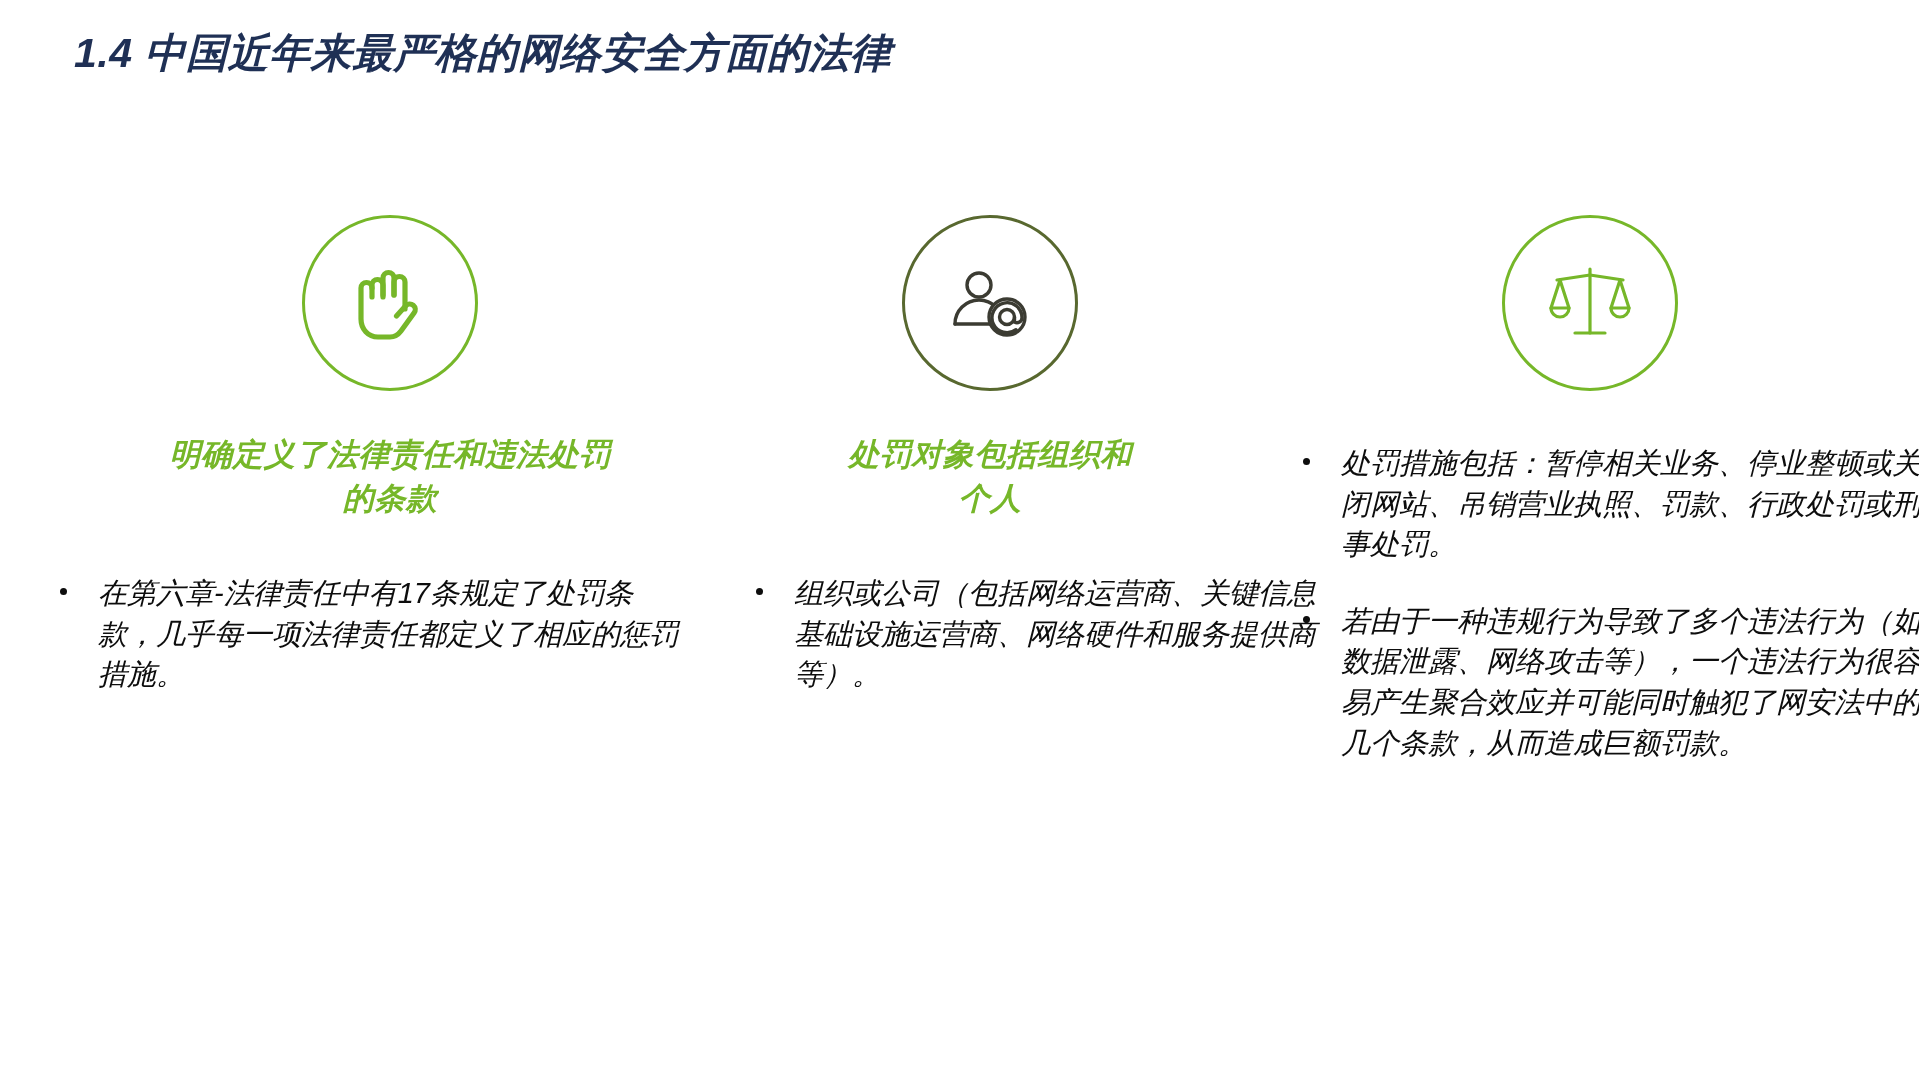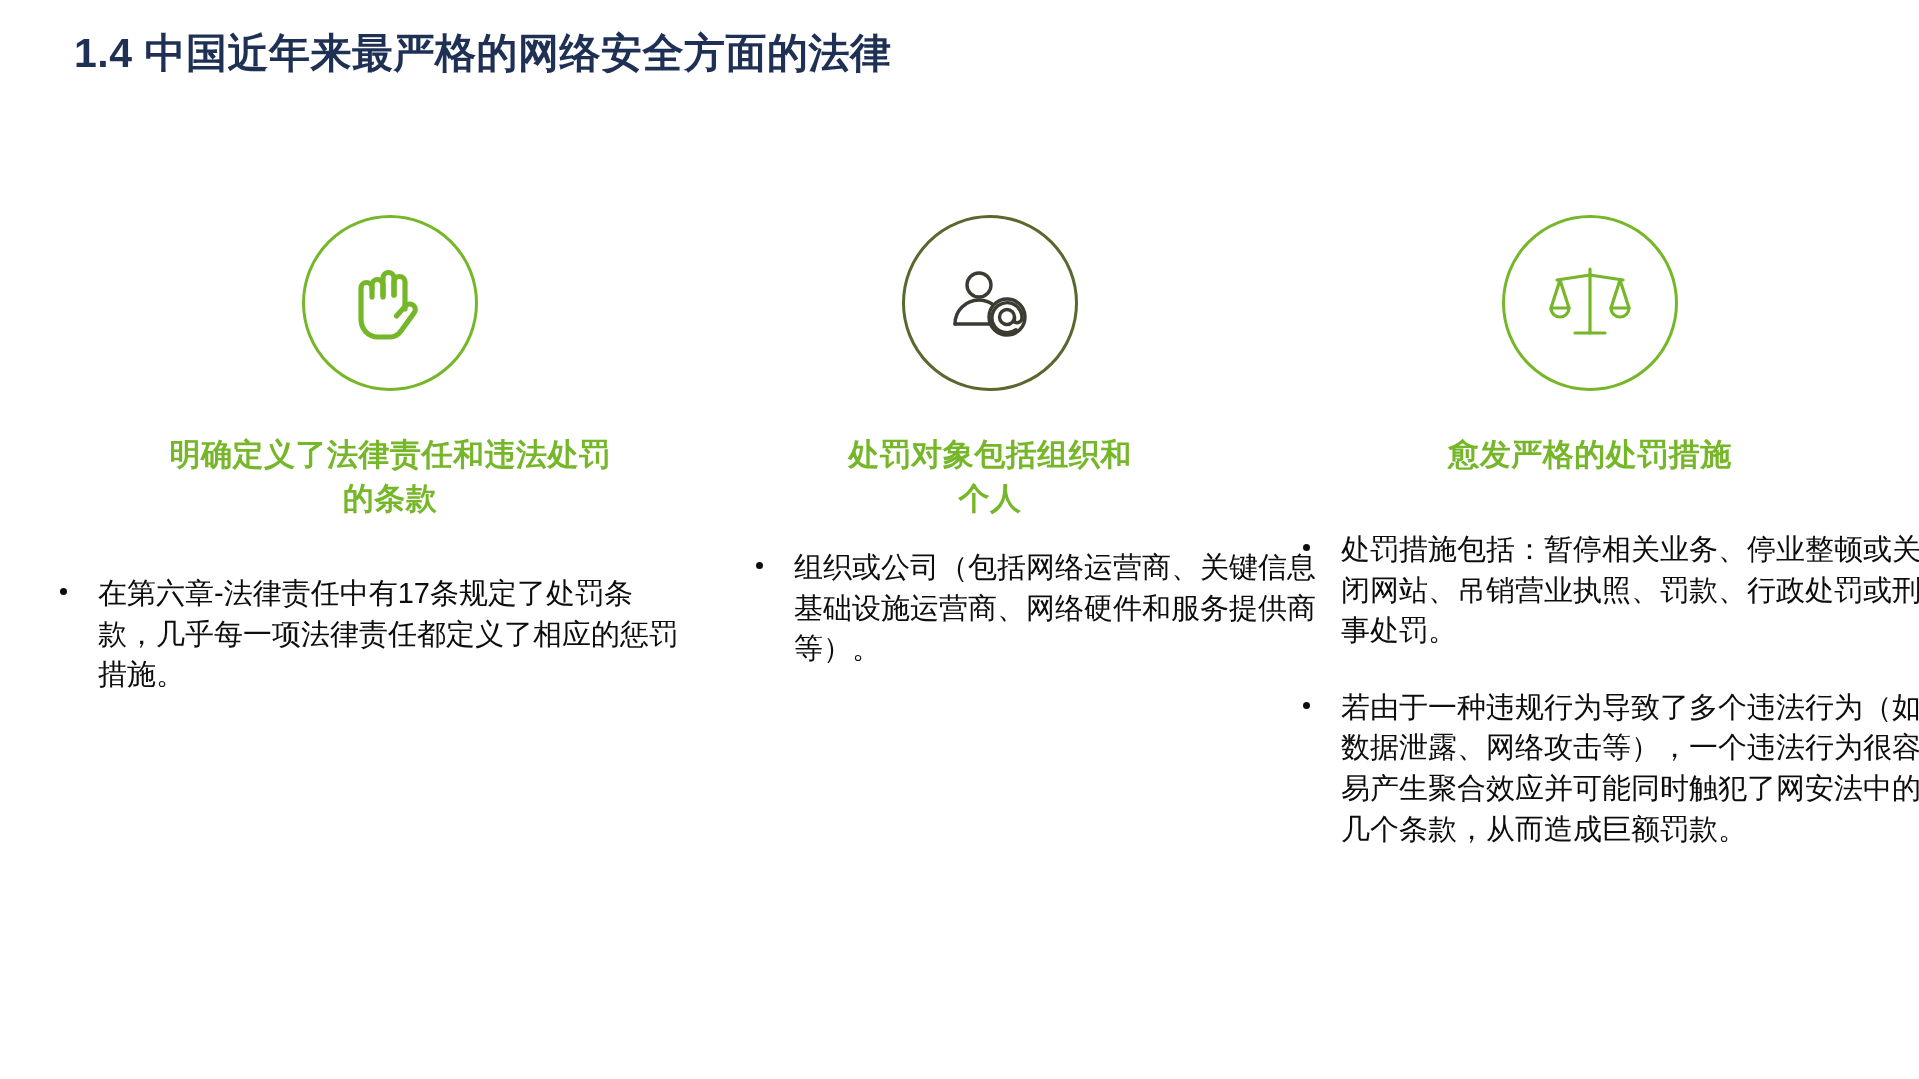--- a/index.html
+++ b/index.html
@@ -14,20 +14,21 @@
     overflow: hidden;
     font-family: "Liberation Sans", "DejaVu Sans", sans-serif;
     -webkit-font-smoothing: antialiased;
   }
 
   
   .slide {
     position: absolute;
     inset: 0;
     background: #ffffff;
+    font-style: italic;
   }
 
   
   .slide-title {
     position: absolute;
     left: 74px;
     top: 28px;
     font-size: 41px;
     font-weight: 700;
     color: #1f3055;
@@ -87,21 +88,21 @@
 
   
   .bullets {
     margin-top: 52px;
     width: 100%;
     color: #0d0d0d;
     font-size: 29px;
     line-height: 1.40;
   }
   .col-1 .bullets { padding-right: 40px; }
-  .col-2 .bullets { padding-left: 102px; padding-right: 10px; margin-top: 26px; }
+  .col-2 .bullets { padding-left: 102px; padding-right: 10px; }
   .col-3 .bullets { padding-left: 96px; padding-right: 30px; }
 
   .bullet {
     position: relative;
     padding-left: 38px;
     margin-bottom: 36px;
   }
   .bullet:last-child { margin-bottom: 0; }
   .bullet .dot {
     position: absolute;
@@ -182,21 +183,20 @@
             <line x1="26" y1="70" x2="56" y2="70"></line>
             <path d="M8 17 L41 12 L74 17"></path>
             <path d="M8 17 L-1 45 H17 Z" transform="translate(3,0)"></path>
             <path d="M74 17 L65 45 H83 Z" transform="translate(-3,0)"></path>
             <path d="M2 45 a9 9 0 0 0 18 0"></path>
             <path d="M62 45 a9 9 0 0 0 18 0"></path>
           </svg>
         </span>
       </div>
 
-      <div class="col-heading">愈发严格的处罚措施</div>
 
       <div class="bullets">
         <div class="bullet">
           <span class="dot"></span>
           <span class="txt">处罚措施包括：暂停相关业务、停业整顿或关闭网站、吊销营业执照、罚款、行政处罚或刑事处罚。</span>
         </div>
         <div class="bullet">
           <span class="dot"></span>
           <span class="txt">若由于一种违规行为导致了多个违法行为（如数据泄露、网络攻击等），一个违法行为很容易产生聚合效应并可能同时触犯了网安法中的几个条款，从而造成巨额罚款。</span>
         </div>

